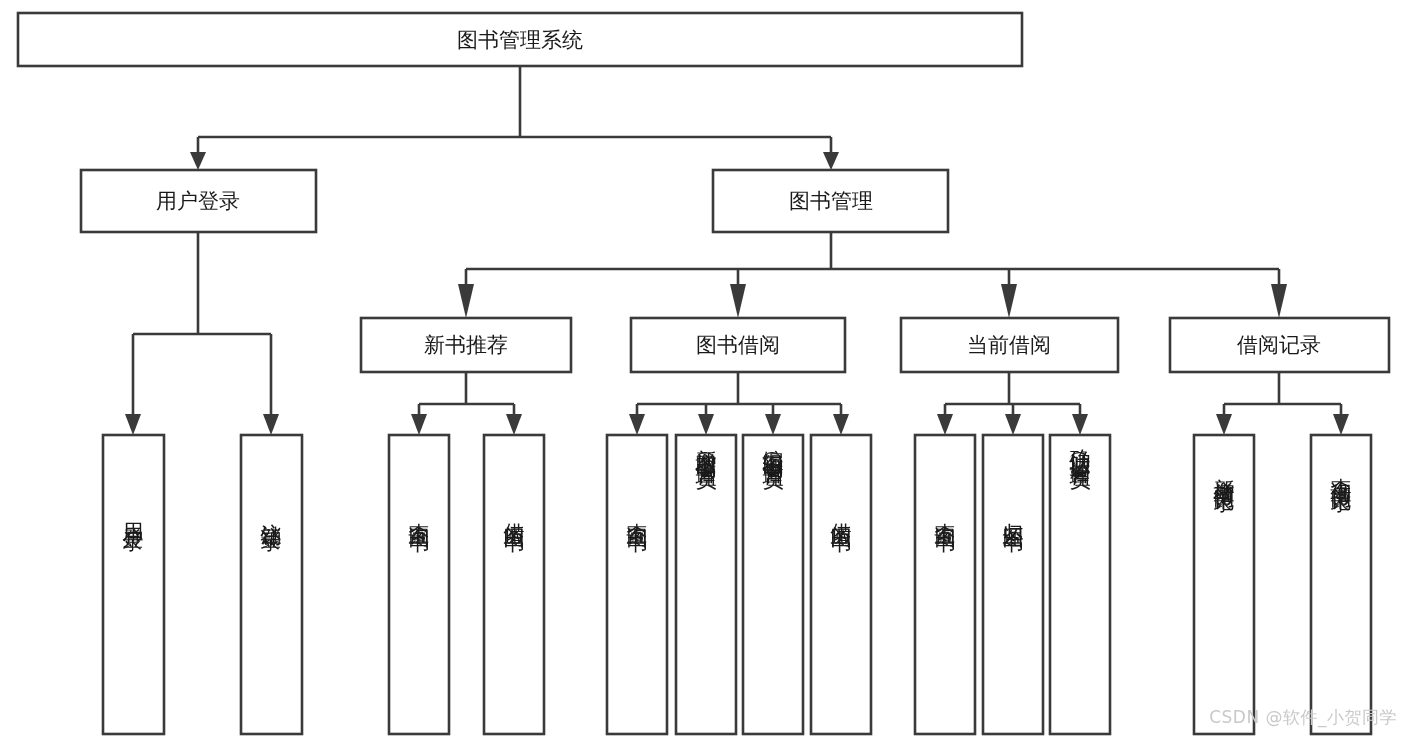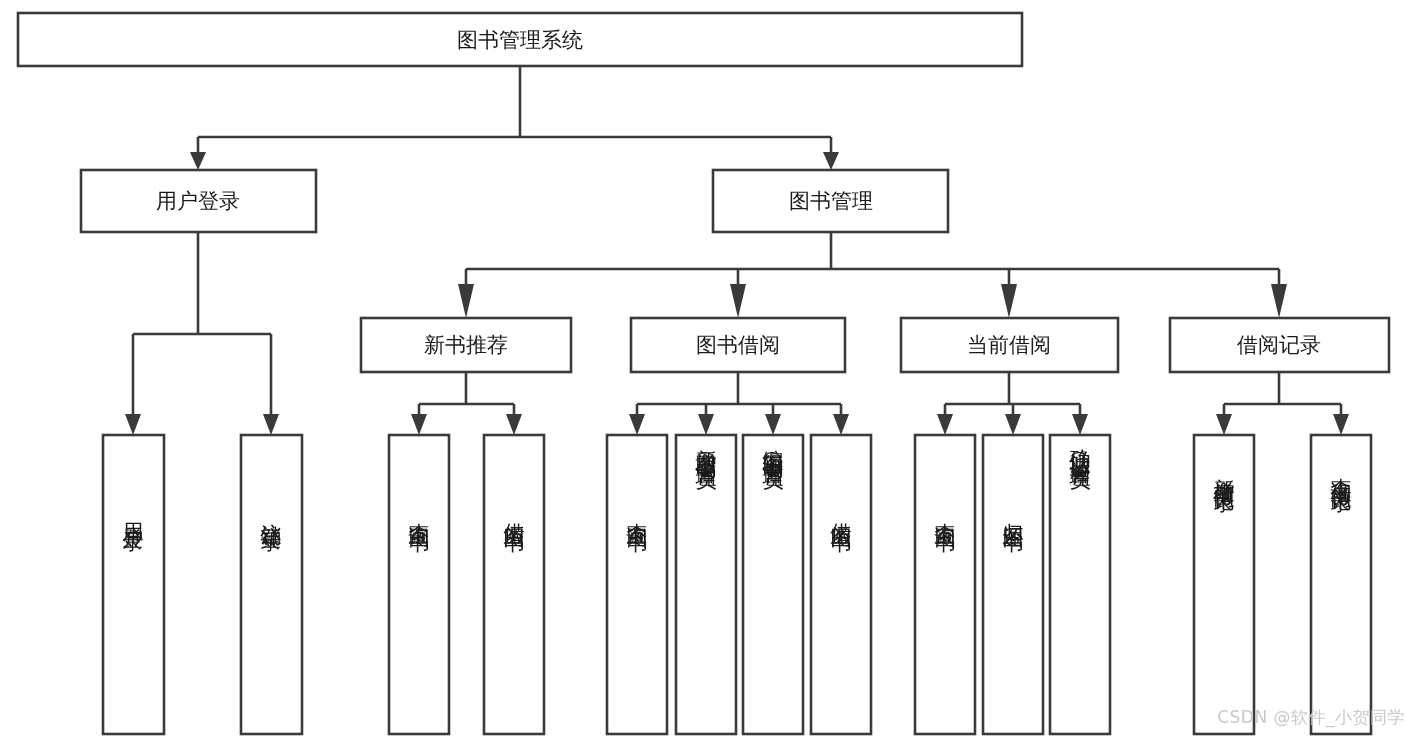--- a/index.html
+++ b/index.html
@@ -20,21 +20,21 @@
   }
   .leaf-label{
     font-family:"DejaVu Sans","Liberation Sans",sans-serif;
     fill:#1a1a1a;font-size:21px;
     writing-mode:vertical-rl;
     glyph-orientation-vertical:0;
     text-anchor:middle;
     letter-spacing:3px;
   }
   .watermark{
-    position:absolute;right:0;bottom:6px;
+    position:absolute;right:8px;bottom:6px;
     font-family:"DejaVu Sans","Liberation Sans",sans-serif;
     font-size:17px;color:#c9c9c9;white-space:nowrap;
     letter-spacing:0.5px;user-select:none;
   }
 </style>
 </head>
 <body>
 
 <div id="stage">
 

